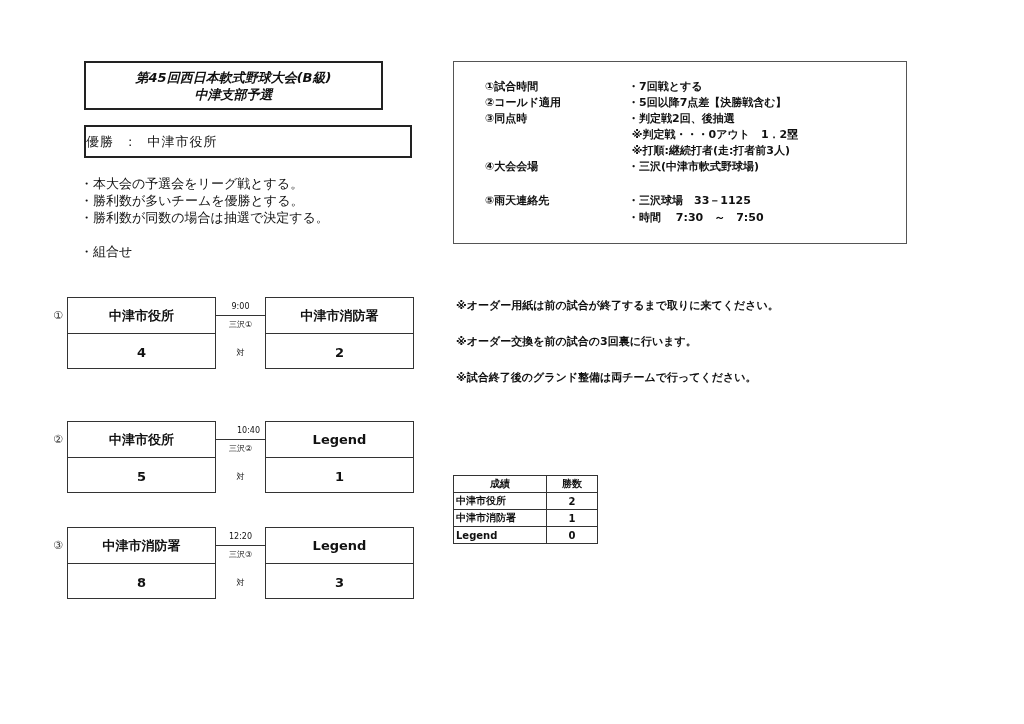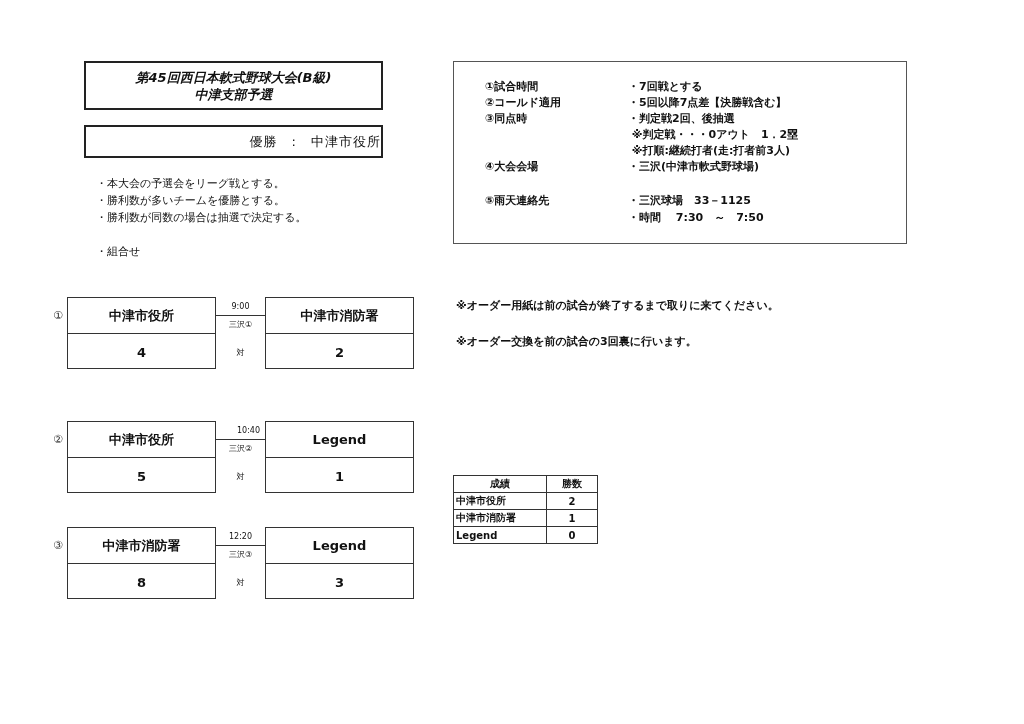--- a/index.html
+++ b/index.html
@@ -3,22 +3,22 @@
 <meta charset="utf-8">
 <style>
   html, body { margin: 0; padding: 0; }
   body {
     width: 1024px; height: 724px; background: #ffffff; position: relative; overflow: hidden;
     font-family: "DejaVu Sans", "Liberation Sans", sans-serif; color: #111;
   }
   .abs { position: absolute; }
   .box-thick { border: 2px solid #222; box-sizing: border-box; }
   .title-box { left: 84px; top: 61px; width: 299px; height: 49px; display: flex; flex-direction: column; align-items: center; justify-content: center; font-weight: bold; font-size: 13px; line-height: 17px; font-style: italic; }
-  .winner-box { left: 84px; top: 125px; width: 299px; height: 33px; display: flex; align-items: center; justify-content: flex-end; font-size: 13px; letter-spacing: 1px; }
-  .rules { left: 96px; top: 175px; font-size: 11px; line-height: 17px; }
+  .winner-box { left: 84px; top: 125px; width: 328px; height: 33px; display: flex; align-items: center; justify-content: flex-start; font-size: 13px; letter-spacing: 1px; }
+  .rules { left: 80px; top: 175px; font-size: 13px; line-height: 17px; }
   .rules div { white-space: pre; }
   .info-box { left: 453px; top: 61px; width: 454px; height: 183px; border: 1.5px solid #555; box-sizing: border-box; }
   .info-row { position: absolute; font-size: 11px; font-weight: bold; white-space: pre; line-height: 15px; }
   .info-label { left: 31px; }
   .info-val { left: 146px; margin-left: 28px; }
   .team-box { position: absolute; width: 149px; height: 72px; border: 1px solid #333; box-sizing: border-box; }
   .team-name { height: 35px; border-bottom: 1px solid #333; display: flex; align-items: center; justify-content: center; font-weight: bold; font-size: 13px; }
   .team-score { height: 36px; display: flex; align-items: center; justify-content: center; font-weight: bold; font-size: 13px; }
   .match-num { position: absolute; font-size: 11px; color: #333; }
   .connector { position: absolute; height: 1px; background: #333; }
@@ -110,20 +110,21 @@
   <div class="mid-small" style="left:216px;top:577px">対</div>
   <div class="team-box" style="left:265px;top:527px">
     <div class="team-name">Legend</div>
     <div class="team-score">3</div>
   </div>
 </div>
 
 <div class="abs notes">
   <div>※オーダー用紙は前の試合が終了するまで取りに来てください。</div>
   <div>※オーダー交換を前の試合の3回裏に行います。</div>
+  <div>※試合終了後のグランド整備は両チームで行ってください。</div>
 </div>
 
 <table class="standings">
   <tbody>
       <tr>
     <td class="c1" style="text-align:center">成績</td>
     <td class="c2">勝数</td>
   </tr>
   <tr>
     <td class="c1">中津市役所</td>

